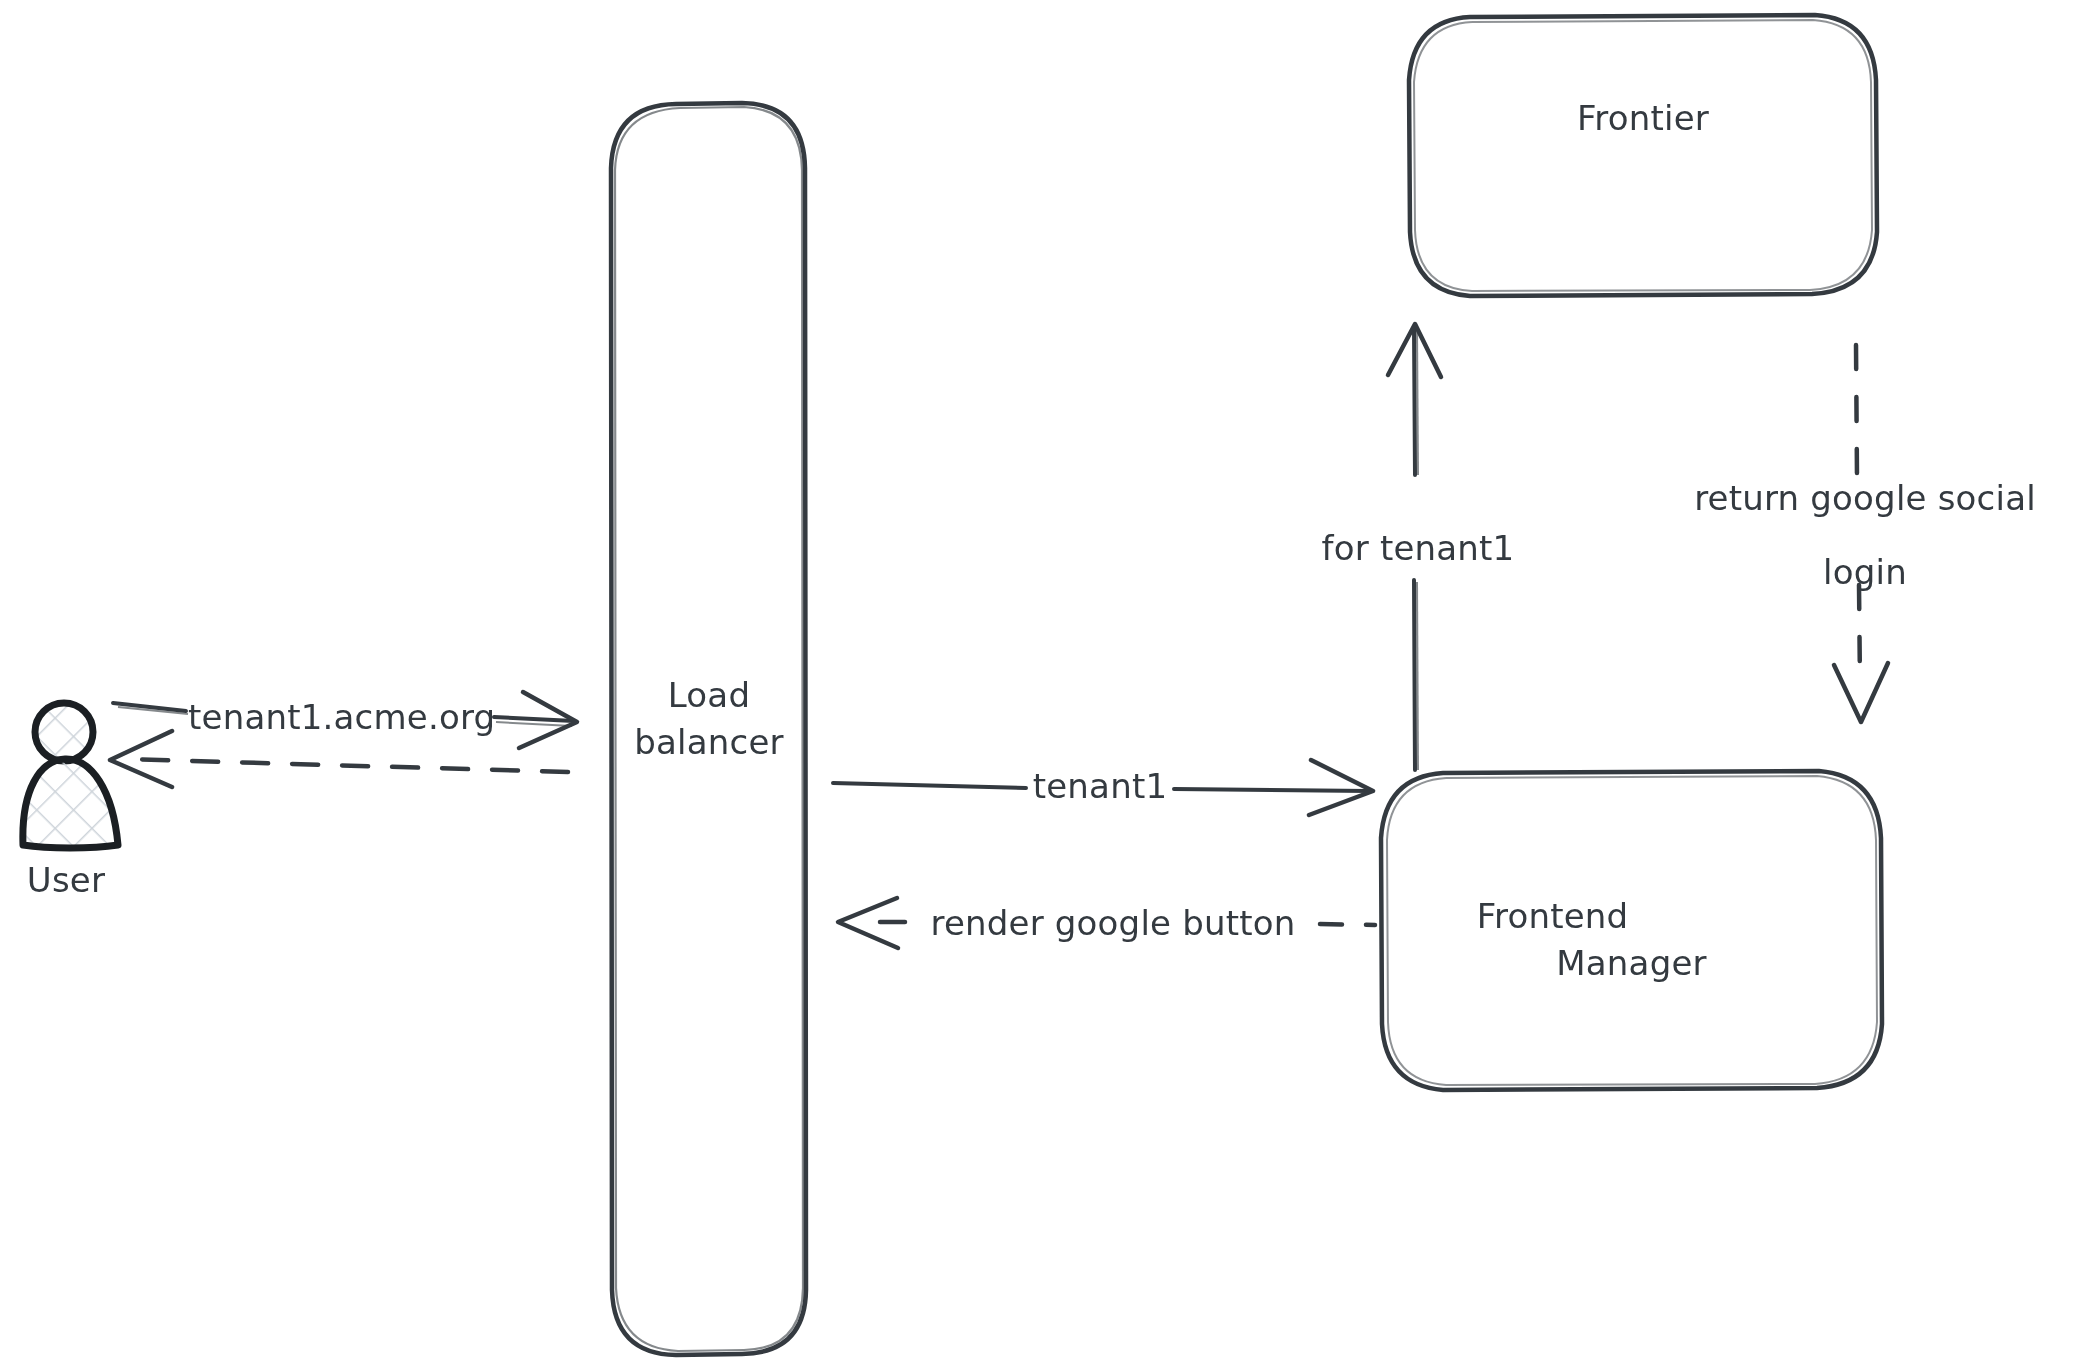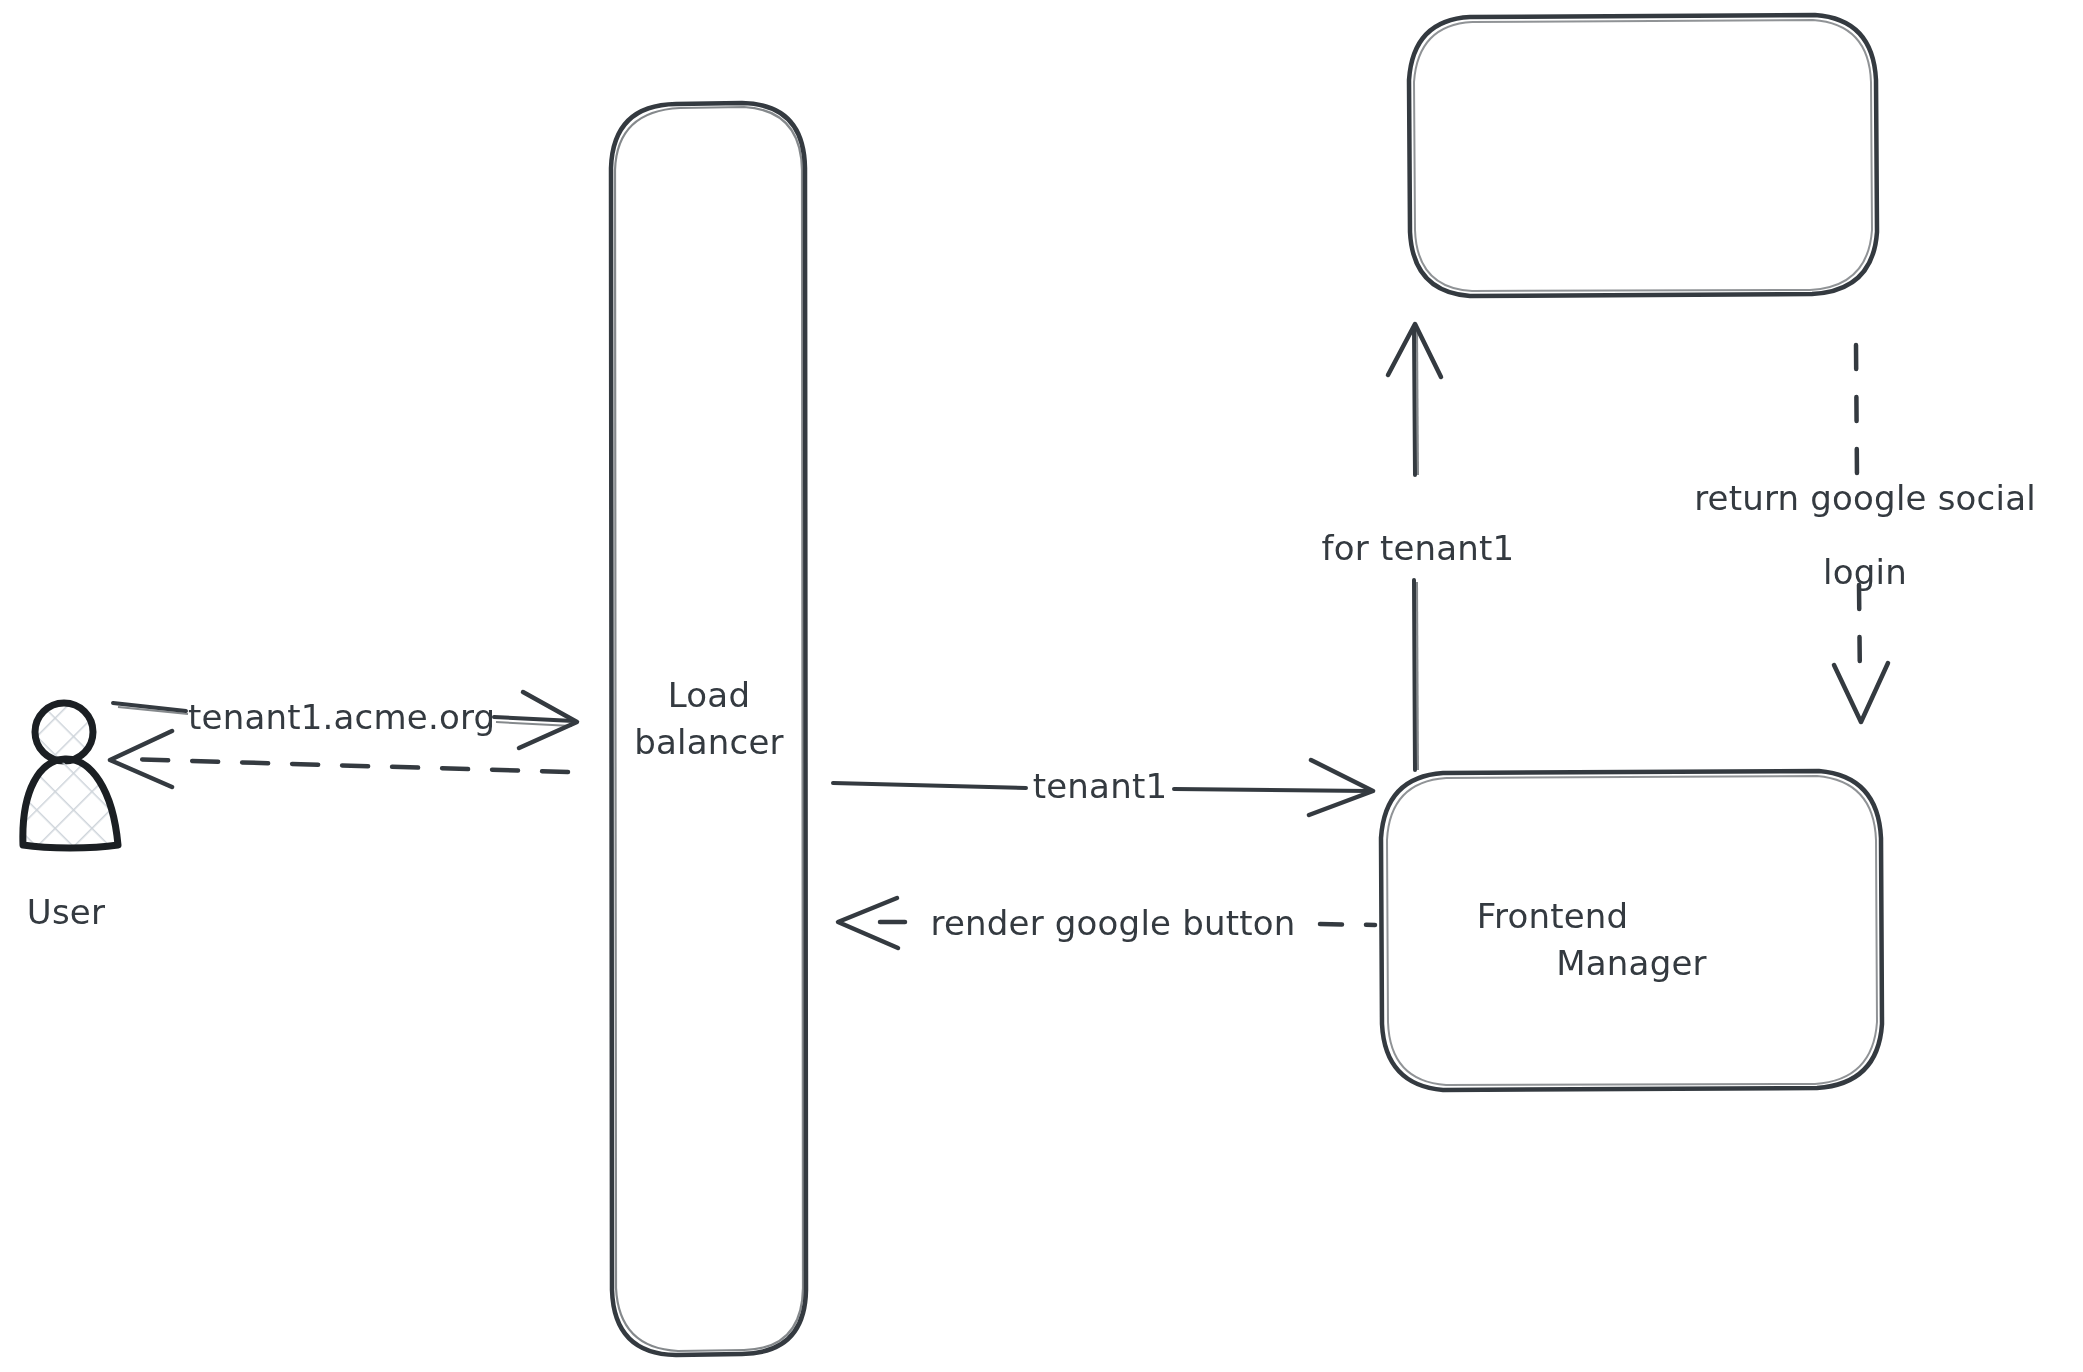--- a/index.html
+++ b/index.html
@@ -6,21 +6,21 @@
   body{width:2083px;height:1372px;overflow:hidden;
        font-family:"DejaVu Sans", sans-serif;}
   #canvas{position:relative;width:2083px;height:1372px;background:#fff;}
   svg.layer{position:absolute;left:0;top:0;width:2083px;height:1372px;overflow:visible;}
   .lbl{position:absolute;color:#343a40;line-height:1.18;
        font-family:"DejaVu Sans", sans-serif;white-space:pre;
        letter-spacing:.2px;}
   .center{text-align:center;}
   .node-label{font-size:34px;}
   .edge-label{font-size:34px;}
-  .actor-label{font-size:34px;margin-top:32px;}
+  .actor-label{font-size:34px;}
 </style>
 </head>
 <body>
 
 <div id="canvas">
 
   <svg class="layer" viewBox="0 0 2083 1372">
     <defs>
       <pattern id="hatch" width="26" height="26" patternUnits="userSpaceOnUse" patternTransform="rotate(45)">
         <line x1="0" y1="0" x2="0" y2="26" stroke="#ced4da" stroke-width="3"></line>
@@ -86,20 +86,21 @@
       <path d="M1859 585 L1860 686" fill="none" stroke="#343a40" stroke-width="4.5" stroke-linecap="round" stroke-dasharray="24 28"></path>
       <path d="M1834 665 L1861 722 L1888 663" fill="none" stroke="#343a40" stroke-width="4.5" stroke-linecap="round" stroke-linejoin="round"></path>
     </g>
   </svg>
 
   <div class="lbl actor-label center" style="left:0px;top:860px;width:132px;">User</div>
 
   <div class="lbl node-label center" style="left:612px;top:675px;width:194px;">Load</div>
   <div class="lbl node-label center" style="left:606px;top:722px;width:206px;">balancer</div>
 
+  <div class="lbl node-label center" style="left:1409px;top:98px;width:468px;">Frontier</div>
 
   <div class="lbl node-label center" style="left:1302px;top:896px;width:501px;">Frontend</div>
   <div class="lbl node-label center" style="left:1381px;top:943px;width:501px;">Manager</div>
 
   <div class="lbl edge-label center" style="left:188px;top:697px;width:306px;">tenant1.acme.org</div>
 
   <div class="lbl edge-label center" style="left:1026px;top:766px;width:148px;">tenant1</div>
 
   <div class="lbl edge-label center" style="left:906px;top:903px;width:414px;">render google button</div>
 

